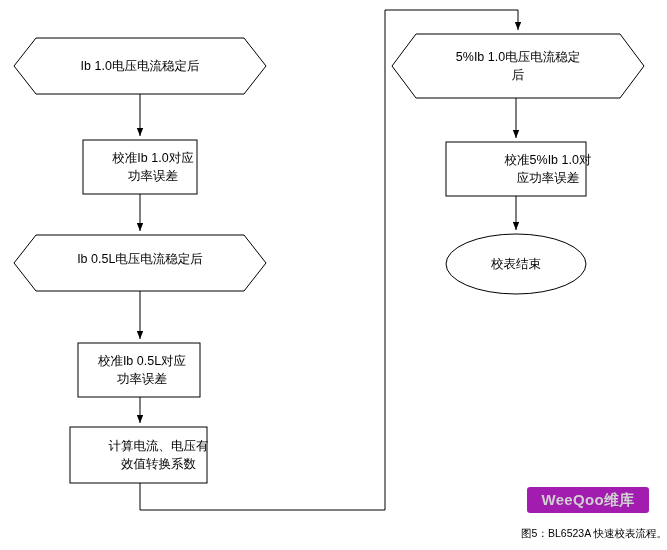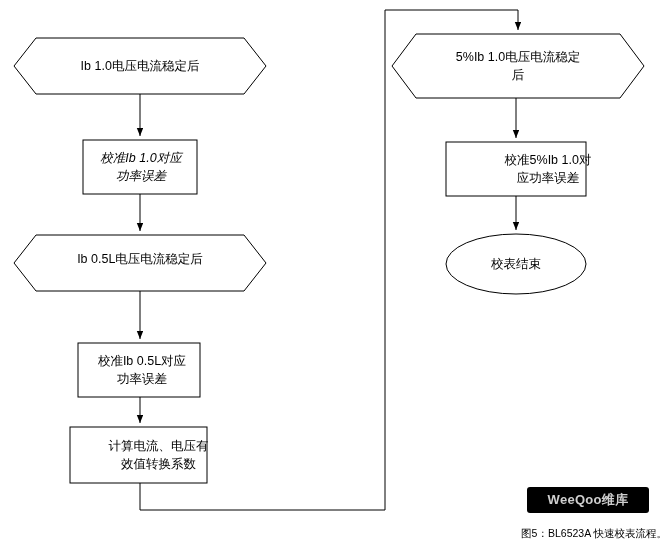--- a/index.html
+++ b/index.html
@@ -45,24 +45,24 @@
   .watermark {
     position: absolute;
     left: 527px;
     top: 487px;
     width: 122px;
     height: 26px;
     display: flex;
     align-items: center;
     justify-content: center;
     color: #cfcfcf;
-    font-size: 13px;
+    font-size: 15px;
     font-weight: bold;
     letter-spacing: 0.3px;
-    background: #000000;
+    background: #a21caf;
     border-radius: 3px;
     font-family: "Liberation Sans", sans-serif;
   }
 </style>
 </head>
 <body>
 
 <svg id="diagram" viewBox="0 0 667 550">
   <defs>
     <marker id="arrow" markerWidth="10" markerHeight="10" refX="8" refY="3.2" orient="auto" markerUnits="strokeWidth">
@@ -92,21 +92,21 @@
   <line x1="140" y1="397" x2="140" y2="423" stroke="#000000" stroke-width="1" marker-end="url(#arrow)"></line>
 
   <path d="M140,483 L140,510 L385,510 L385,10 L518,10 L518,30" fill="none" stroke="#000000" stroke-width="1" marker-end="url(#arrow)"></path>
 
   <line x1="516" y1="98" x2="516" y2="138" stroke="#000000" stroke-width="1" marker-end="url(#arrow)"></line>
   <line x1="516" y1="196" x2="516" y2="230" stroke="#000000" stroke-width="1" marker-end="url(#arrow)"></line>
 </svg>
 
 <div class="node-label" style="left:14px; top:38px; width:252px; height:56px;">Ib 1.0电压电流稳定后</div>
 
-<div class="node-label" style="left:84px; top:140px; width:114px; height:54px; white-space:pre-line;font-style:italic;">校准Ib 1.0对应
+<div class="node-label" style="left:96px; top:140px; width:114px; height:54px; white-space:pre-line;">校准Ib 1.0对应
 功率误差</div>
 
 <div class="node-label" style="left:14px; top:235px; width:252px; height:48px;">Ib 0.5L电压电流稳定后</div>
 
 <div class="node-label" style="left:78px; top:343px; width:128px; height:54px; white-space:pre-line;">校准Ib 0.5L对应
 功率误差</div>
 
 <div class="node-label" style="left:70px; top:427px; width:137px; height:56px; white-space:pre-line;margin-left:20px;">计算电流、电压有
 效值转换系数</div>
 

